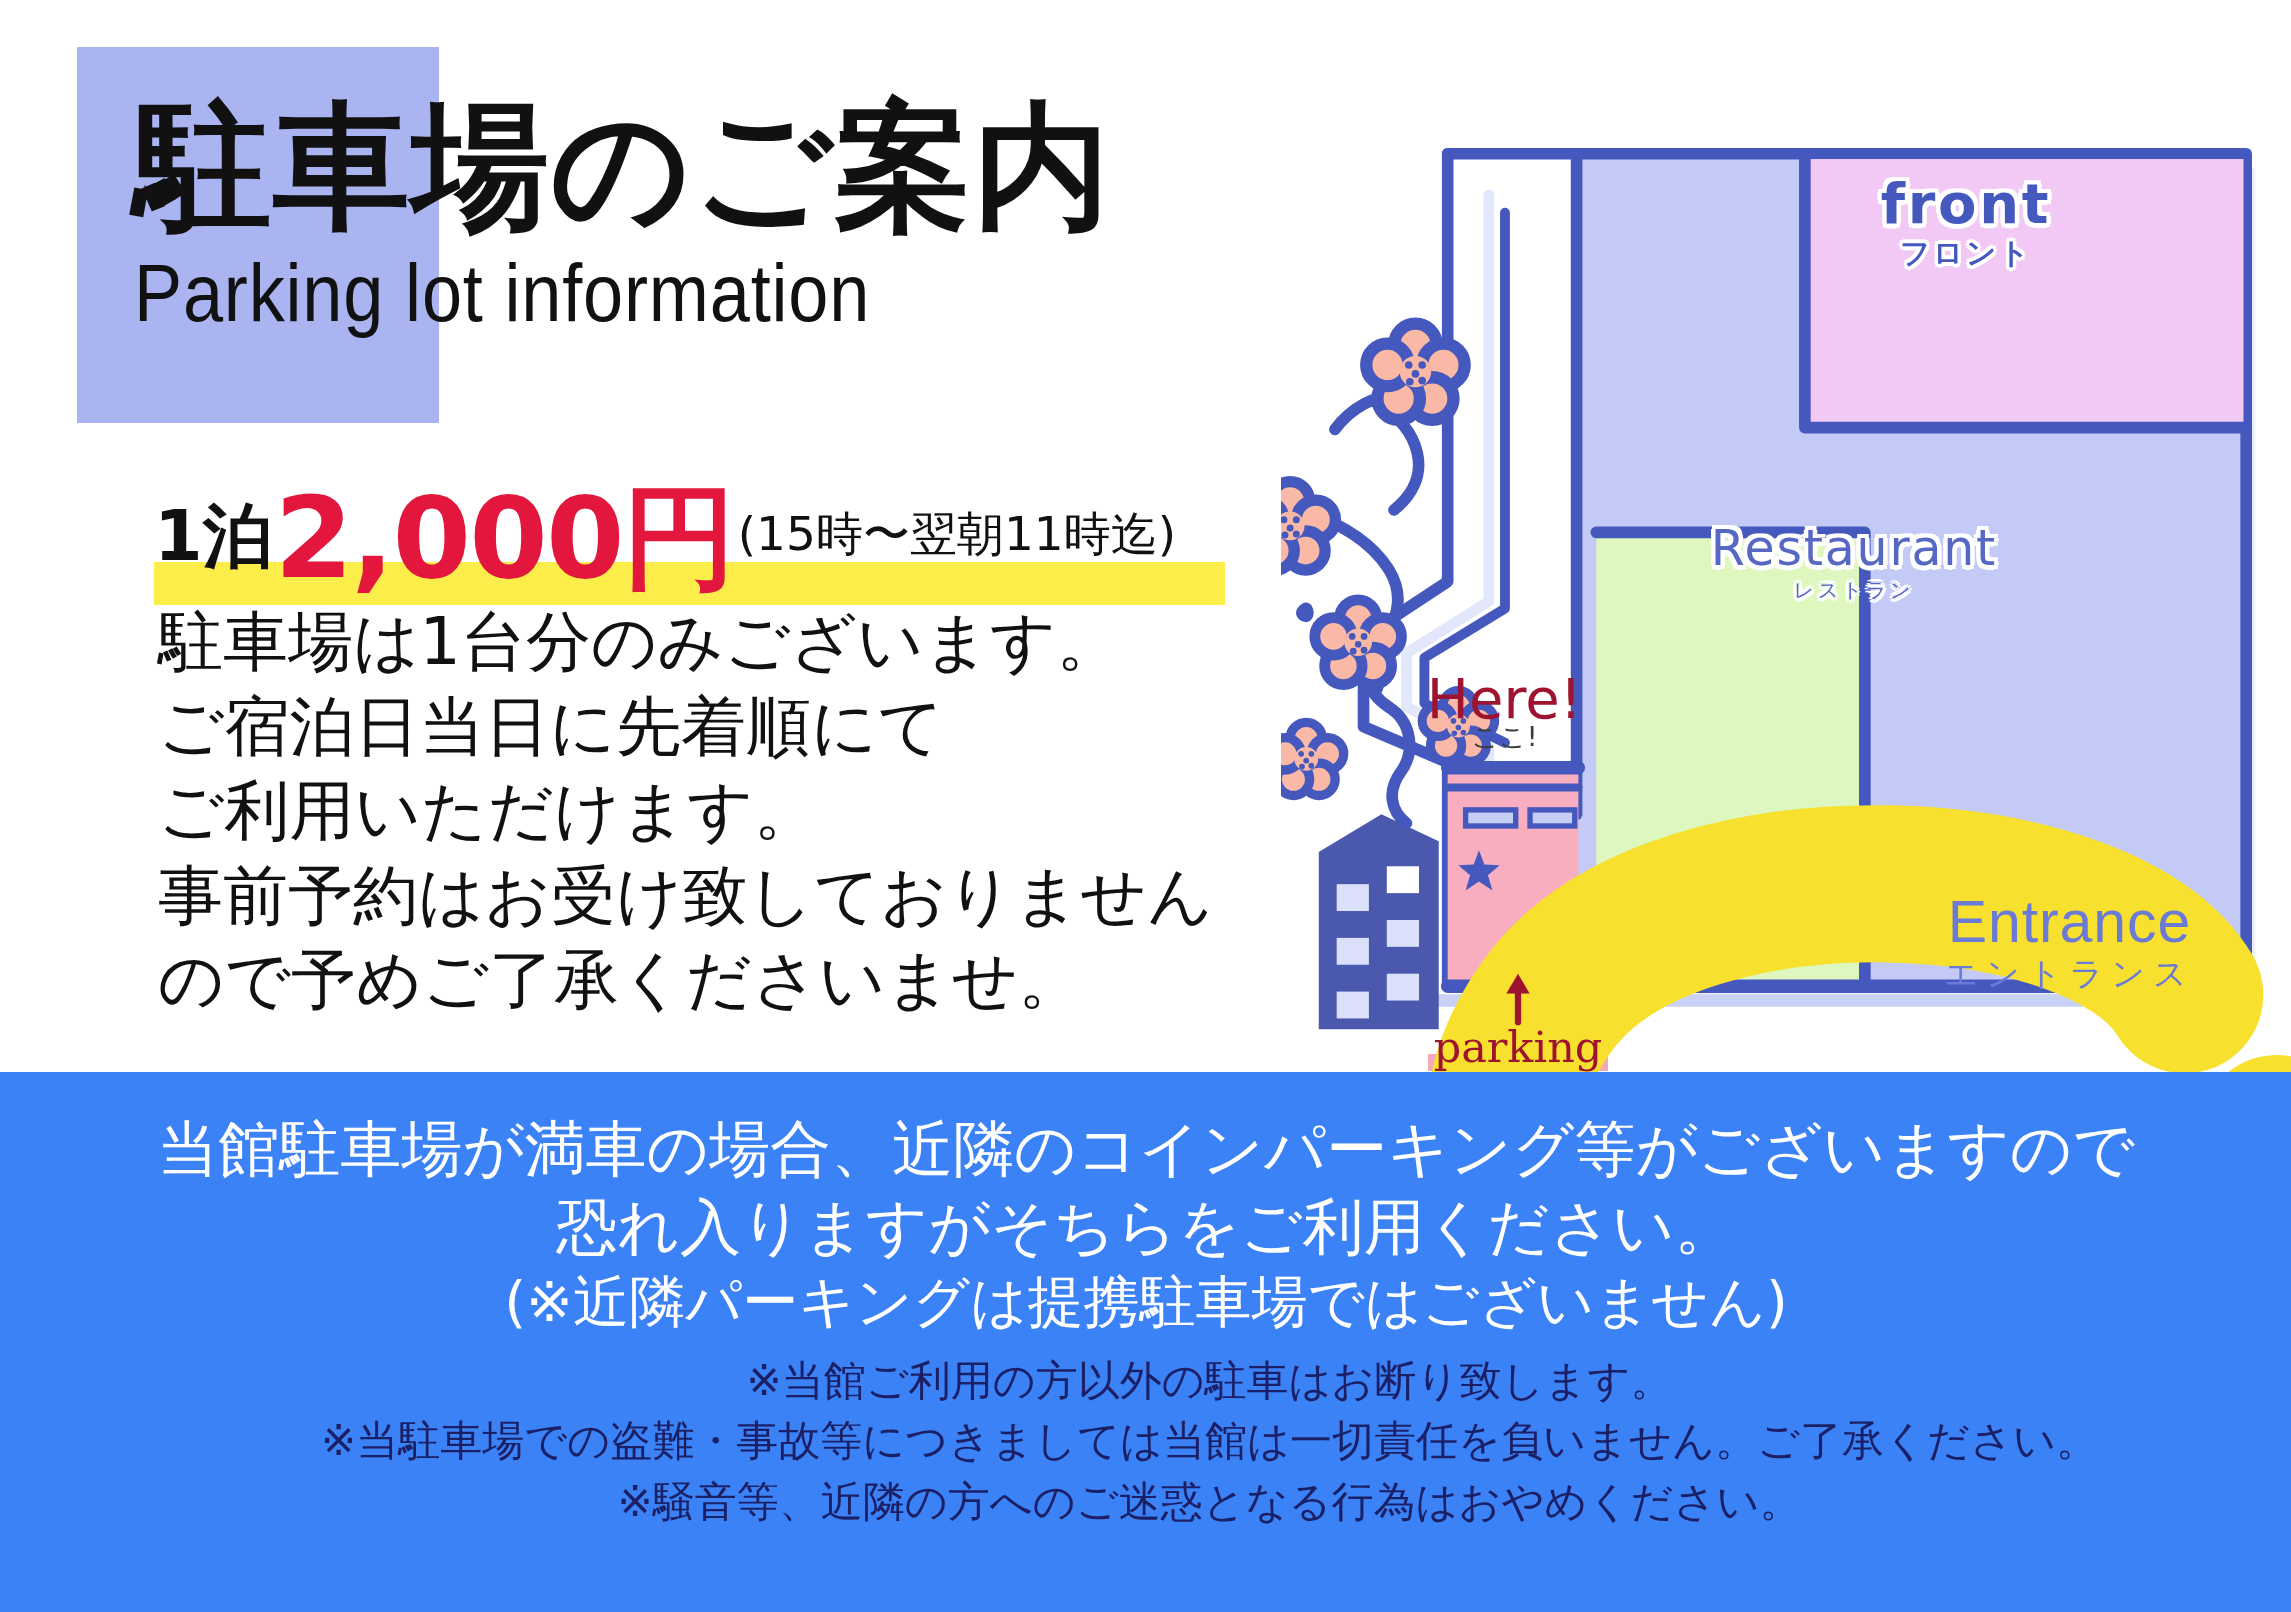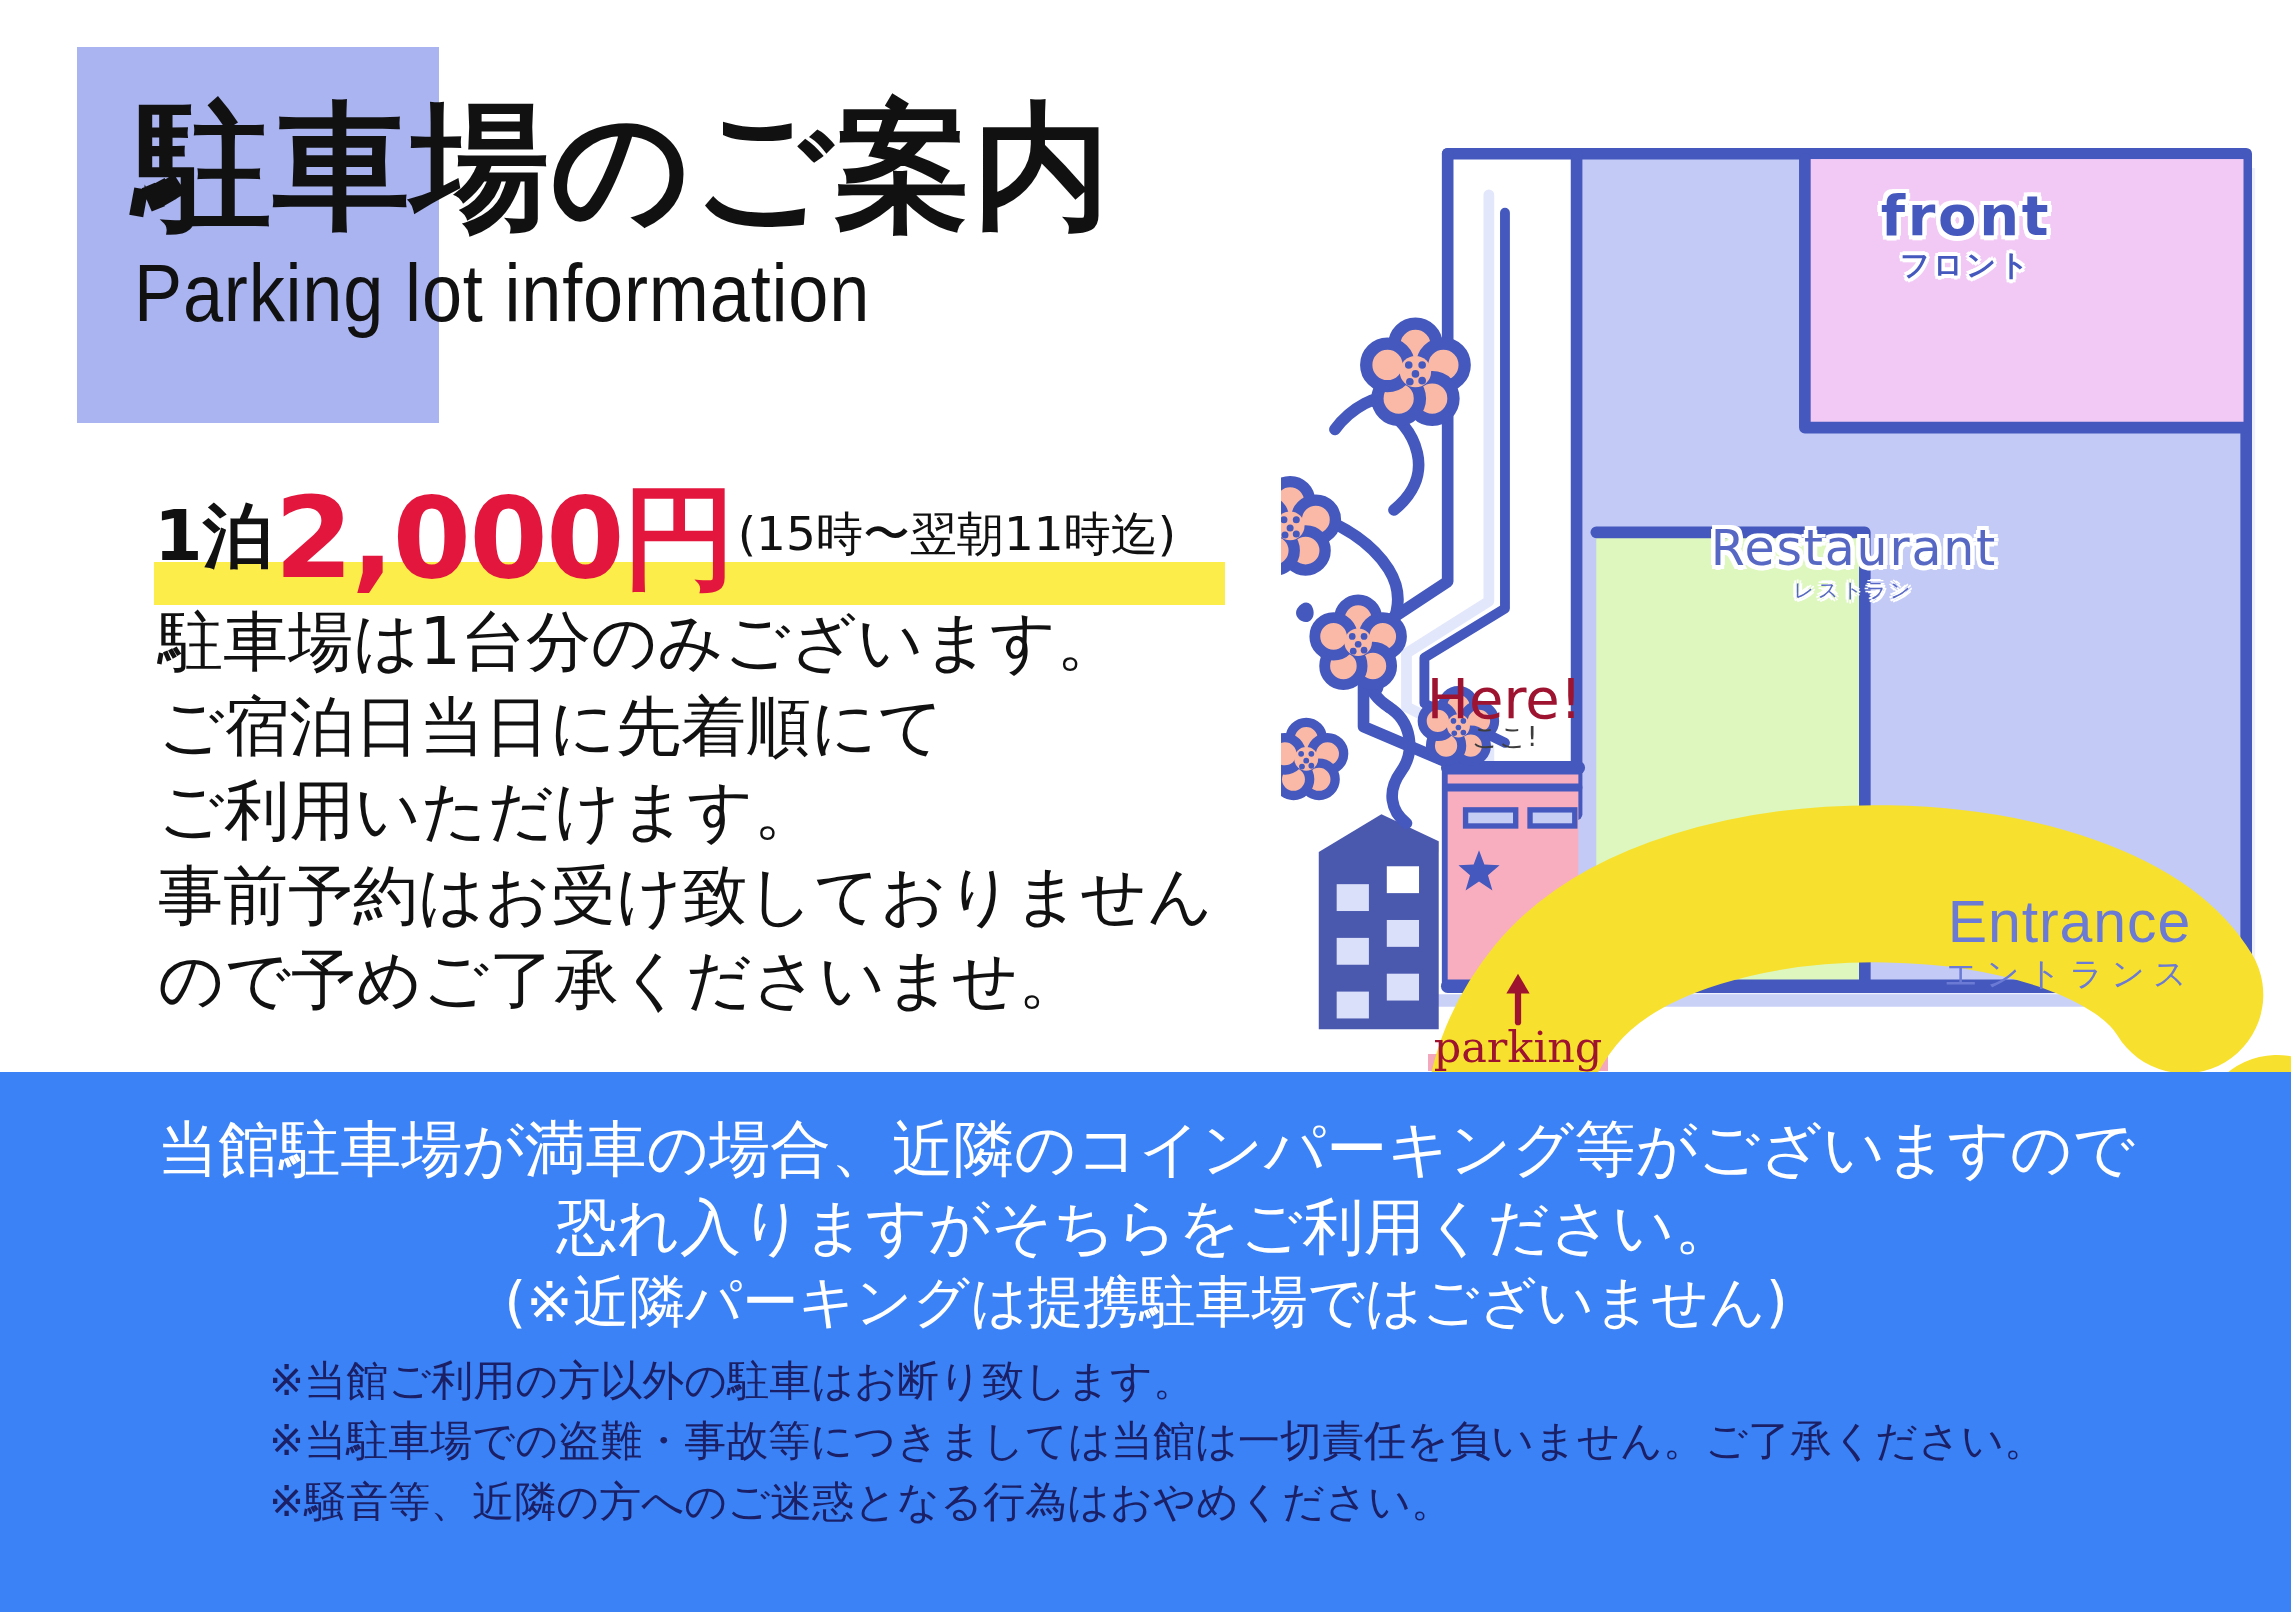--- a/index.html
+++ b/index.html
@@ -82,21 +82,21 @@
 
   
   #map{
     position:absolute; left:1281px; top:134px; width:994px; height:931px;
   }
   #map svg{ display:block; width:994px; height:931px; }
 
   .mlabel{ position:absolute; text-align:center; pointer-events:none; }
 
   #label-front{
-    left:537px; top:54px; width:296px;text-align:center;
+    left:537px; top:42px; width:296px;text-align:center;
   }
   #label-front .en{
     font-family:"DejaVu Sans", sans-serif;
     font-size:56px; font-weight:700; color:#4558bd; line-height:1;
     letter-spacing:2.7px;
     text-shadow:
       -3.6px -3.6px 0 #fff, 3.6px -3.6px 0 #fff, -3.6px 3.6px 0 #fff, 3.6px 3.6px 0 #fff,
       0 -4.5px 0 #fff, 0 4.5px 0 #fff, -4.5px 0 0 #fff, 4.5px 0 0 #fff;
   }
   #label-front .ja{
@@ -191,21 +191,21 @@
   #footer-main .l1{ font-size:61px; line-height:1.28; letter-spacing:0px; }
   #footer-main .l2{ font-size:61px; line-height:1.28; }
   #footer-main .l3{ font-size:56px; line-height:1.30; }
 
   #footer-notes{
     position:absolute; left:269px; top:279px; width:1881px;
     font-family:"DejaVu Sans", sans-serif;
     color:#1a1f66;
     font-size:42px; line-height:1.44;
   }
-  #footer-notes div{ white-space:nowrap; }
+  #footer-notes div{ white-space:nowrap;text-align:center; }
 </style>
 </head>
 <body>
 
 <div id="top-section">
 
   <div id="title-accent"></div>
 
   <div id="title-block">
     <div id="title-ja">駐車場のご案内</div>

